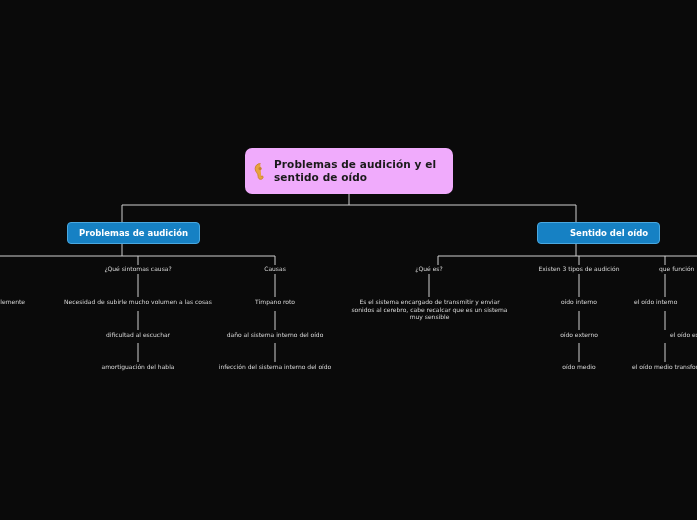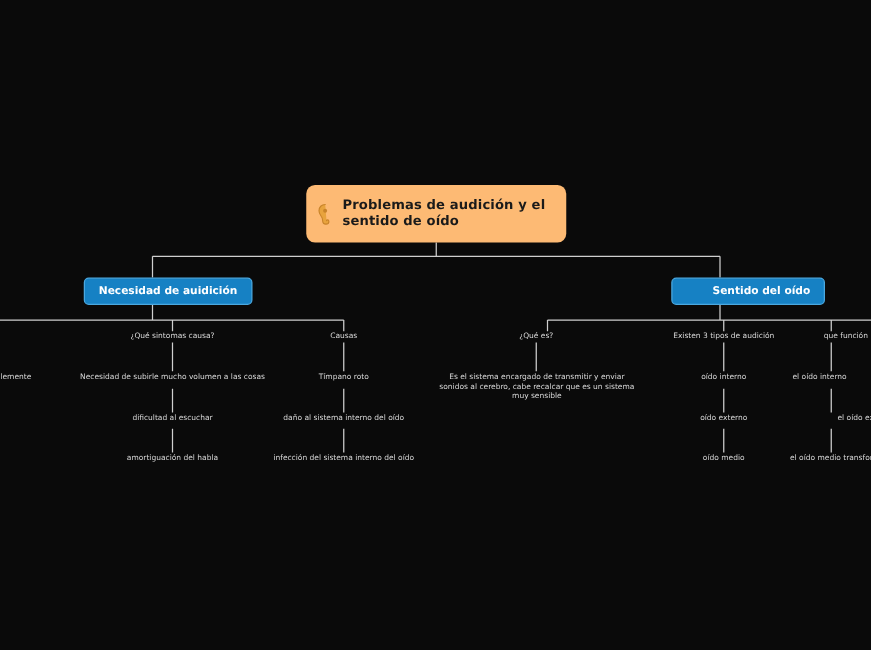--- a/index.html
+++ b/index.html
@@ -29,21 +29,21 @@
     pointer-events: none;
   }
 
   
   .root-node {
     position: absolute;
     left: 245px;
     top: 148px;
     width: 208px;
     height: 46px;
-    background: #fdba74;
+    background: #f0abfc;
     border-radius: 7px;
     box-sizing: border-box;
     display: flex;
     align-items: center;
     padding: 0 10px 0 9px;
     gap: 7px;
   }
   .root-icon {
     flex: 0 0 auto;
     width: 13px;
@@ -140,21 +140,21 @@
 
   <div class="root-node">
     <svg class="root-icon" viewBox="0 0 13 17" xmlns="http://www.w3.org/2000/svg">
       <path d="M6.2 0.6C3.2 0.6 1.2 2.7 1.2 5.6c0 2.3 1.1 3.4 1.9 4.6.7 1 1 1.9 1 3.2 0 1.7 1 2.9 2.6 2.9 1.5 0 2.4-1 2.4-2.2 0-.8-.5-1.2-1.1-1.2-.5 0-.8.3-.8.7" fill="#e8a33d" stroke="#c8832a" stroke-width="0.9" stroke-linecap="round" stroke-linejoin="round"></path>
       <circle cx="6.1" cy="5.6" r="1.6" fill="#c8832a"></circle>
     </svg>
     <div class="root-label">Problemas de audición y el sentido de oído</div>
   </div>
 
   <div class="branch-node branch-left">
-    <span>Necesidad de auidición</span>
+    <span>Problemas de audición</span>
   </div>
   <div class="branch-node branch-right">
     <span>Sentido del oído</span>
   </div>
 
   <div class="leaf wrap clip-left" style="left:-26px; top:298px; width:74px;">
     <div style="white-space:pre-line;">r, o simplemente
 ción</div>
   </div>
 

